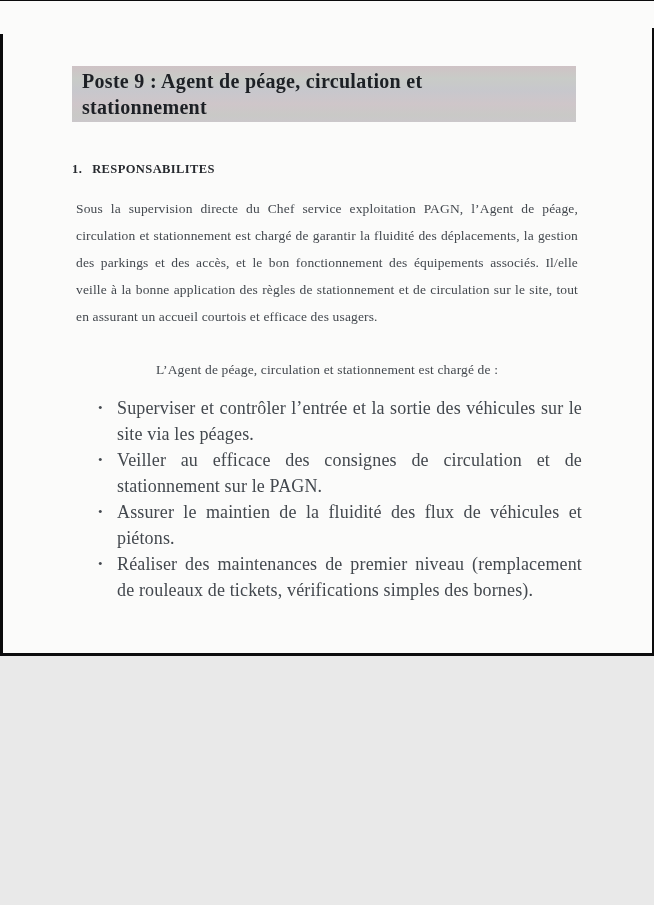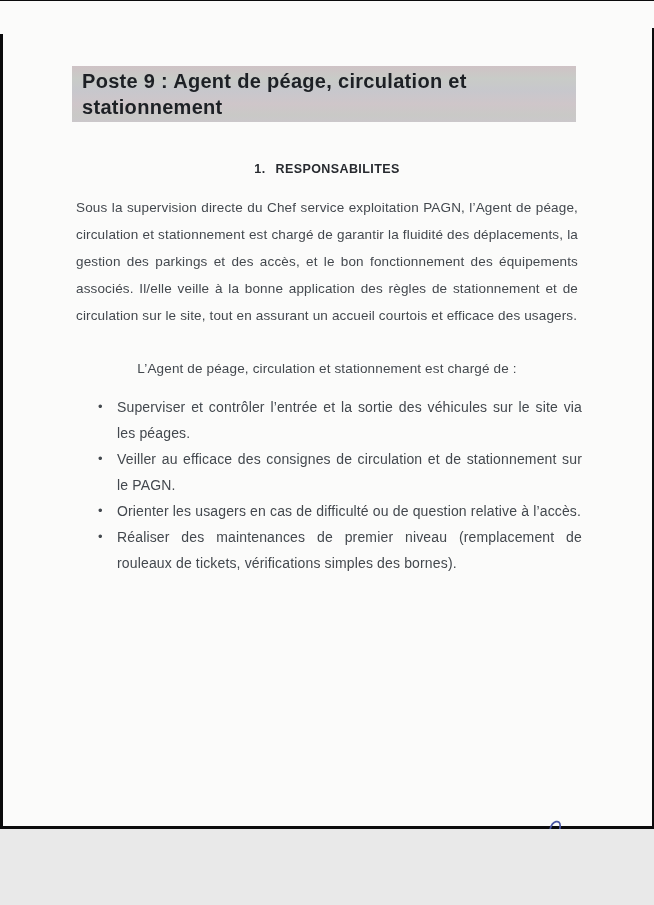--- a/index.html
+++ b/index.html
@@ -1,21 +1,21 @@
 <!DOCTYPE html>
 <html><head>
 <meta charset="utf-8">
 <style>
   html,body{margin:0;padding:0;background:#e9e9e9;}
   .scan-page{
     position:relative;
-    width:654px;height:829px;
+    width:654px;height:656px;
     background:#fbfbfa;
     overflow:hidden;
-    font-family:Liberation Sans, sans-serif;
+    font-family:Liberation Serif, serif;
     color:#43484e;
     box-sizing:border-box;
   }
   
   .edge{position:absolute;background:#0b0b0c;}
   .edge-top{top:0;left:0;width:100%;height:1px;}
   .edge-bottom{bottom:0;left:0;width:100%;height:3px;}
   .edge-left{top:34px;left:0;width:3px;height:871px;}
   .edge-right{top:28px;right:0;width:2px;height:877px;}
   .shadow-band{
@@ -36,36 +36,35 @@
   }
   .title-box .tline{
     display:block;
     font-size:20px;font-weight:bold;line-height:26px;
     color:#1d2025;letter-spacing:.3px;
   }
   .section-heading{
     margin-top:40px;
     font-size:12.5px;font-weight:bold;color:#272a2f;
     letter-spacing:.4px;
-    text-align:center;
   }
   .section-heading .num{margin-right:10px;}
   p.body-par{
     margin:4px;margin-top:18px;
     font-size:13.5px;line-height:27px;letter-spacing:.15px;
     text-align:justify;
   }
   p.intro-par{margin-top:26px;text-align:center;}
   ul.duties{
     margin:12px 0 0 0;padding:0;list-style:none;
   }
   ul.duties li{
     position:relative;
     margin:0;padding-left:45px;
-    font-size:14px;line-height:26px;letter-spacing:.15px;
+    font-size:18px;line-height:26px;letter-spacing:.15px;
     text-align:justify;
   }
   ul.duties li::before{
     content:"•";
     position:absolute;left:26px;top:0;
     font-size:13px;color:#43484e;
   }
   .signature{position:absolute;left:488px;top:818px;width:118px;height:74px;}
 </style>
 </head>
@@ -90,21 +89,21 @@
       <span class="num">1.</span><span>RESPONSABILITES</span>
     </div>
 
     <p class="body-par">Sous la supervision directe du Chef service exploitation PAGN, l’Agent de péage, circulation et stationnement est chargé de garantir la fluidité des déplacements, la gestion des parkings et des accès, et le bon fonctionnement des équipements associés. Il/elle veille à la bonne application des règles de stationnement et de circulation sur le site, tout en assurant un accueil courtois et efficace des usagers.</p>
 
     <p class="body-par intro-par">L’Agent de péage, circulation et stationnement est chargé de :</p>
 
     <ul class="duties">
       <li>Superviser et contrôler l’entrée et la sortie des véhicules sur le site via les péages.</li>
       <li>Veiller au efficace des consignes de circulation et de stationnement sur le PAGN.</li>
-      <li>Orienter les usagers en cas de difficulté ou de question relative à l’accès.</li>
+      <li>Assurer le maintien de la fluidité des flux de véhicules et piétons.</li>
       <li>Réaliser des maintenances de premier niveau (remplacement de rouleaux de tickets, vérifications simples des bornes).</li>
     </ul>
 
   </div>
 
   <svg class="signature" viewBox="0 0 110 70">
     <path d="M10,53 L3,57 L9,60" fill="none" stroke="#4b58a6" stroke-width="1.5" stroke-linecap="round" stroke-linejoin="round"></path>
     <path d="M3,57 C14,51 27,52 37,46 C51,38 60,28 65,17 C68,9.5 69,2.5 63.5,3.5 C57.5,4.8 55.5,17 58,30 C60.3,43 64,55 70,60.5 C74,63.8 78.5,61 80.5,55.5" fill="none" stroke="#4b58a6" stroke-width="1.6" stroke-linecap="round"></path>
     <path d="M47,57 C57,52.5 66,46 75,38.5" fill="none" stroke="#4b58a6" stroke-width="1.3" stroke-linecap="round"></path>
   </svg>

